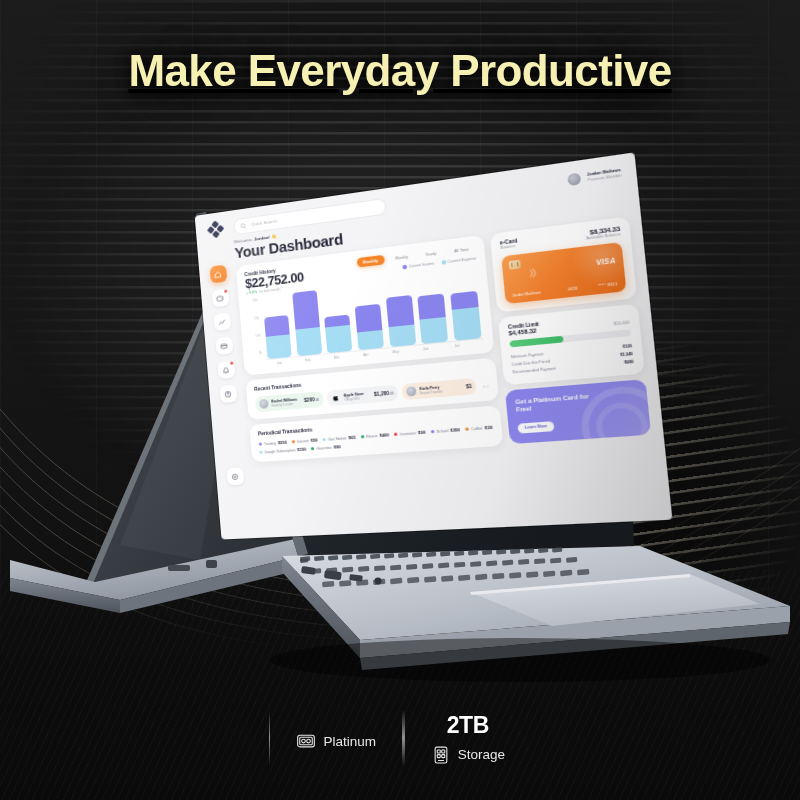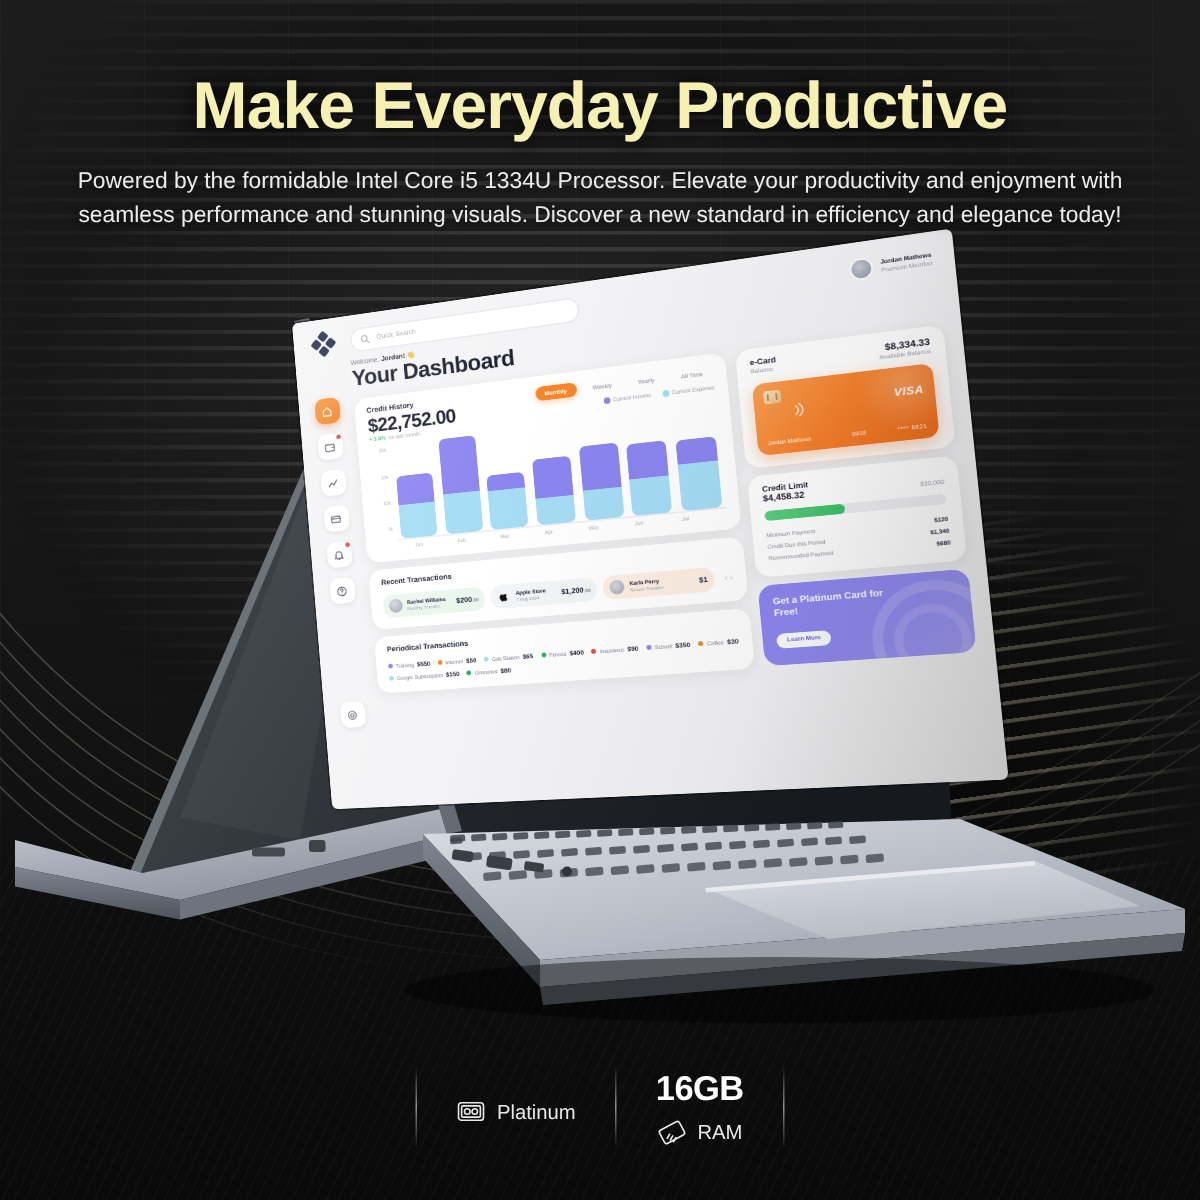--- a/index.html
+++ b/index.html
@@ -59,21 +59,21 @@
   .bg-floor-tex {
     position: absolute; left: 0; right: 0; bottom: 0; height: 230px;
     background: repeating-linear-gradient(115deg,
       rgba(255,255,255,0.028) 0px, rgba(255,255,255,0.028) 1px,
       rgba(0,0,0,0) 1px, rgba(0,0,0,0) 7px);
   }
   .bg-arcs { position:absolute; left:-40px; top:330px; width:560px; height:330px; opacity:.55; }
   .bg-arcs2 { position:absolute; right:-60px; top:370px; width:420px; height:300px; opacity:.35; }
 
   
-  .hero { position: absolute; left: 0; right: 0; top: 48px; text-align: center; z-index: 6; }
+  .hero { position: absolute; left: 0; right: 0; top: 48px; text-align: center; z-index: 6; text-decoration: underline; }
   .hero h1 {
     font-size: 44px; line-height: 1.06; font-weight: 800; letter-spacing: -0.6px;
     color: #F6F0B2;
     text-shadow: 0 2px 14px rgba(0,0,0,.85), 0 0 34px rgba(0,0,0,.7);
   }
   .hero p {
     margin: 14px auto 0; width: 700px;
     font-size: 15.2px; line-height: 1.52; color: #ECECEC; font-weight: 400;
     text-shadow: 0 1px 8px rgba(0,0,0,.9);
   }
@@ -256,21 +256,20 @@
       <path d="M-20 282 C 120 262, 270 182, 440 52"></path>
       <path d="M-20 298 C 120 278, 270 198, 440 68"></path>
     </g>
   </svg>
   <div class="bg-slats2"></div>
   <div class="bg-floor"></div>
   <div class="bg-floor-tex"></div>
 
   <div class="hero">
     <h1>Make Everyday Productive</h1>
-    <p>Powered by the formidable Intel Core i5 1334U Processor. Elevate your productivity and enjoyment with seamless performance and stunning visuals. Discover a new standard in efficiency and elegance today!</p>
   </div>
 
   <svg class="laptops" viewBox="0 0 800 800" fill="none">
     <defs>
       <linearGradient id="lidBack" x1="0" y1="0" x2="1" y2="1">
         <stop offset="0" stop-color="#51565C"></stop>
           <stop offset=".45" stop-color="#3B4046"></stop>
           <stop offset="1" stop-color="#272B30"></stop>
       </linearGradient>
       <linearGradient id="lidBack2" x1="0" y1="0" x2="1" y2="1">
@@ -760,26 +759,30 @@
         <svg width="20" height="20" viewBox="0 0 24 24" fill="none" stroke="#E8E8E8" stroke-width="1.3">
           <rect x="2" y="5" width="20" height="14" rx="2.5"></rect>
           <rect x="4.5" y="7.5" width="15" height="9" rx="1.2"></rect>
           <circle cx="9" cy="12" r="2.2"></circle>
             <circle cx="15" cy="12" r="2.2"></circle>
         </svg>
         <span>Platinum</span>
       </div>
     </div>
     <div class="vr"></div>
+    <div class="vr"></div>
     <div class="spec">
-      <div class="val">16GB</div>
+      <div class="val">2TB</div>
       <div class="lab">
         <svg width="20" height="20" viewBox="0 0 24 24" fill="none" stroke="#E8E8E8" stroke-width="1.3">
-          <rect x="3" y="6" width="18" height="12" rx="2" transform="rotate(-28 12 12)"></rect>
-          <path d="M8.2 16.6l1.9-3.3M10.7 18l1.9-3.3M13.2 19.4l1.9-3.3" stroke-linecap="round"></path>
+          <rect x="5" y="2.5" width="14" height="19" rx="2"></rect>
+          <rect x="7.5" y="6" width="3.6" height="3.6" rx="0.7"></rect>
+          <rect x="12.9" y="6" width="3.6" height="3.6" rx="0.7"></rect>
+          <rect x="7.5" y="11.5" width="3.6" height="3.6" rx="0.7"></rect>
+          <rect x="12.9" y="11.5" width="3.6" height="3.6" rx="0.7"></rect>
+          <path d="M9 18.5h6" stroke-linecap="round"></path>
         </svg>
-        <span>RAM</span>
+        <span>Storage</span>
       </div>
     </div>
-    <div class="vr"></div>
   </div>
 
 </div>
 
 </body></html>

